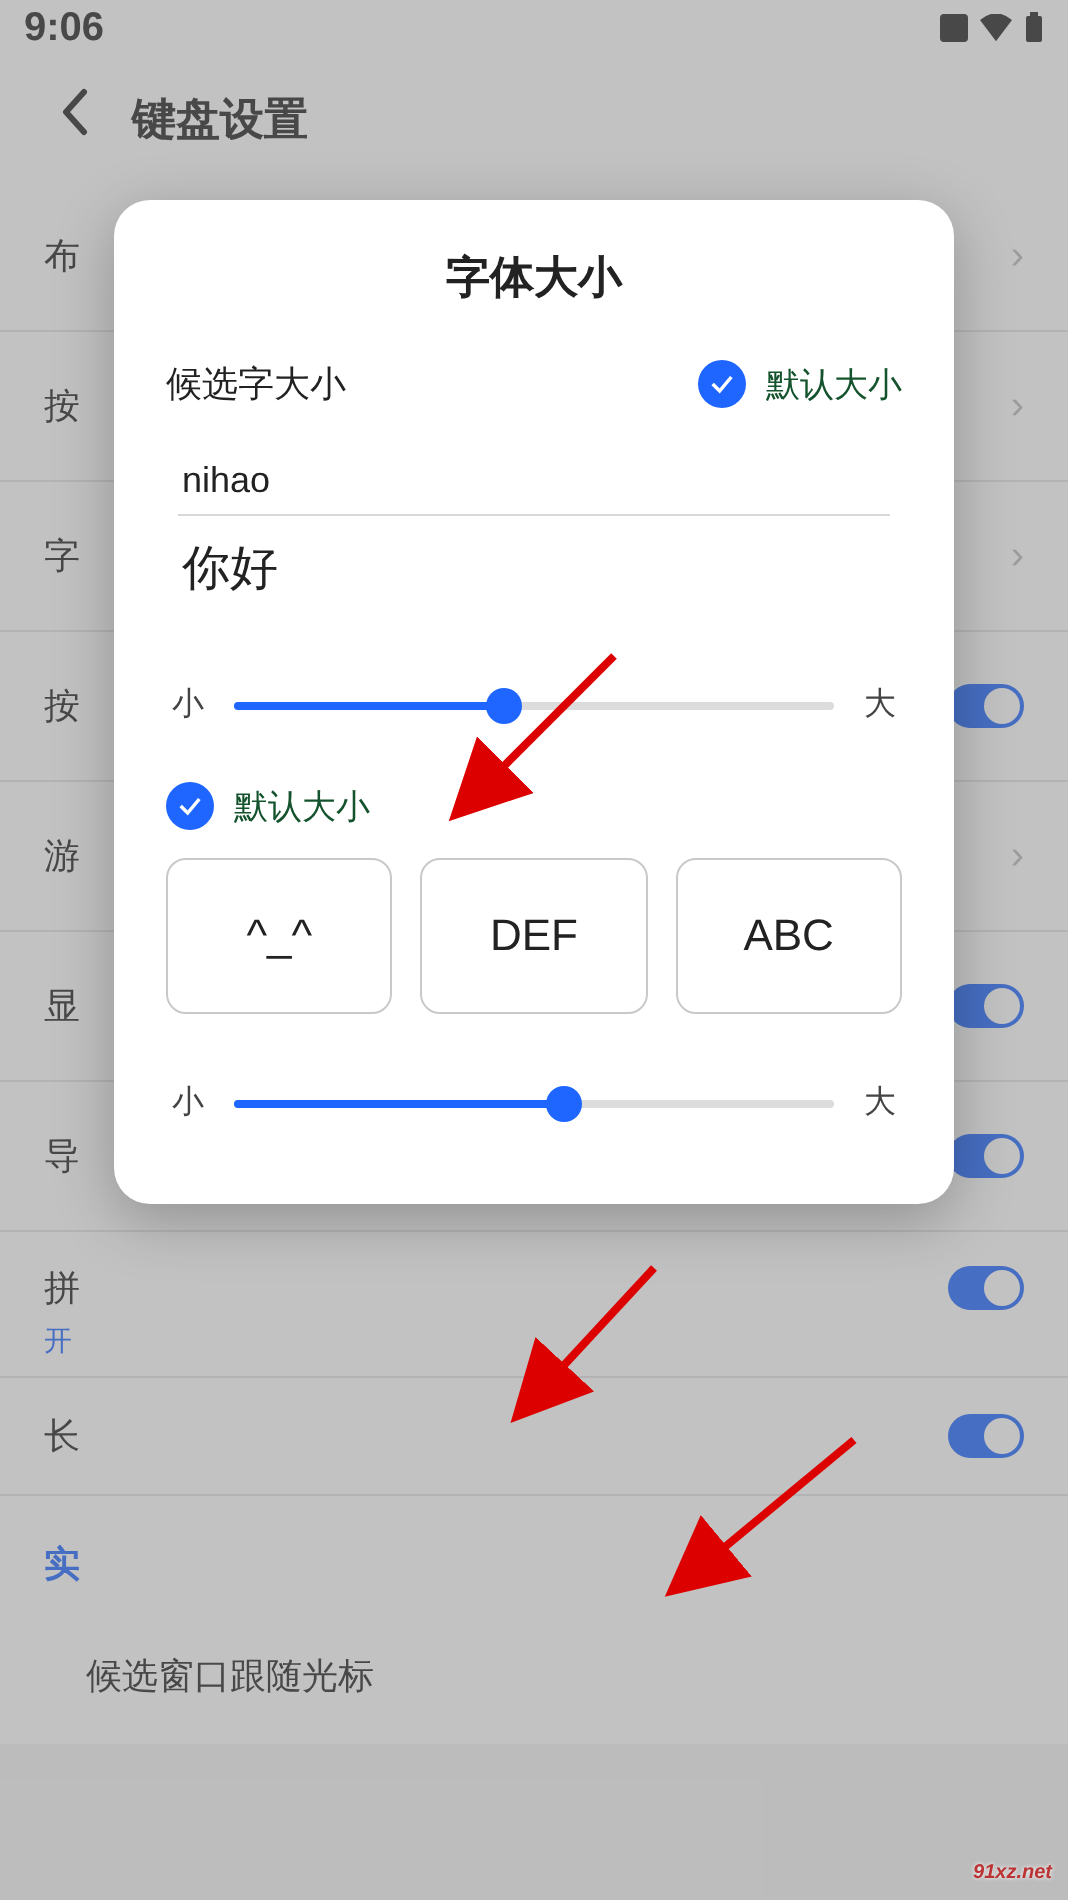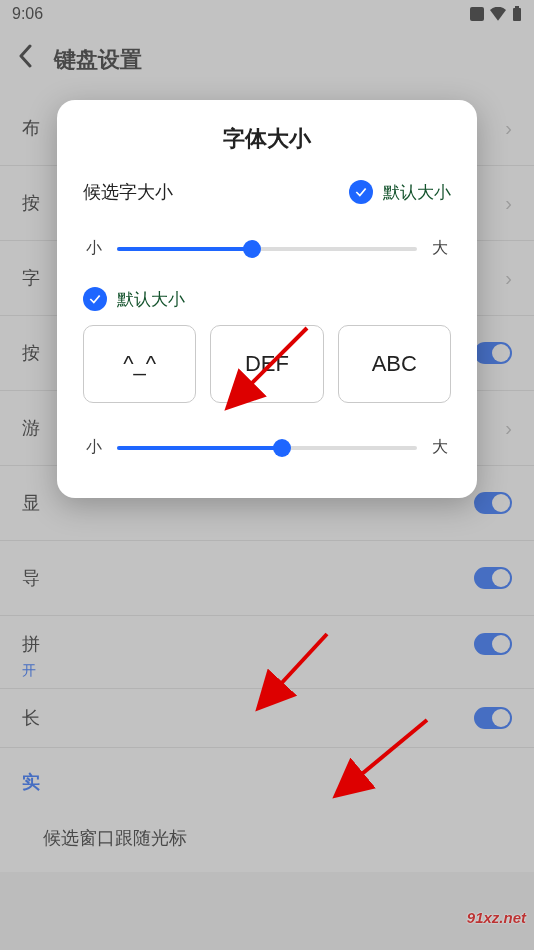--- a/index.html
+++ b/index.html
@@ -1,25 +1,25 @@
 <!DOCTYPE html>
 <html><head>
 <meta charset="utf-8">
 <style>
   * { box-sizing: border-box; margin: 0; padding: 0; }
   html, body { width: 534px; height: 950px; overflow: hidden; font-family: -apple-system, "Helvetica Neue", Arial, sans-serif; }
   body { position: relative; background: #f5f5f5; }
 
   
-  .status-bar { height: 28px; display: flex; justify-content: space-between; align-items: center; padding: 0 12px; font-size: 16px; font-weight: 400; color: #222; background: #fff; }
+  .status-bar { height: 28px; display: flex; justify-content: space-between; align-items: center; padding: 0 12px; font-size: 20px; font-weight: 700; color: #222; background: #fff; }
   .status-right { display: flex; gap: 6px; align-items: center; }
   .status-icon-box { width: 14px; height: 14px; background: #222; border-radius: 2px; display:inline-block; }
 
   
-  .page-header { display: flex; align-items: center; padding: 16px 18px; background: #fff; gap: 20px; }
+  .page-header { display: flex; align-items: center; padding: 16px 30px; background: #fff; gap: 20px; }
   .back-chevron { font-size: 26px; font-weight: 600; color: #222; }
   .page-title { font-size: 22px; font-weight: 700; color: #222; }
 
   
   .settings-list { background: #fff; }
   .settings-item {
     height: 75px; display: flex; align-items: center; justify-content: space-between;
     padding: 0 22px; border-bottom: 1px solid #e3e3e3; font-size: 18px; color: #222;
   }
   .settings-item.no-border { border-bottom: none; }
@@ -97,21 +97,21 @@
   }
 
   
   .arrow {
     position: absolute; pointer-events: none;
   }
   .arrow svg { overflow: visible; }
 
   
   .watermark {
-    position: absolute; right: 8px; bottom: 24px; font-size: 15px;
+    position: absolute; right: 8px; bottom: 8px; font-size: 10px;
     color: #b33; font-style: italic; font-weight: 600; text-shadow: 0 0 2px #fff;
   }
 </style>
 </head>
 <body>
 
 <div class="status-bar">
   <span>9:06</span>
   <span class="status-right">
     <span class="status-icon-box"></span>
@@ -185,20 +185,24 @@
       <span class="default-group">
         <span class="check-circle">
           <svg viewBox="0 0 24 24">
               <path d="M4 12 L10 18 L20 6"></path>
             </svg>
         </span>
         <span class="default-text">默认大小</span>
       </span>
     </div>
 
+    <div class="preview-box">
+      <div class="preview-pinyin">nihao</div>
+      <div class="preview-hanzi">你好</div>
+    </div>
 
     <div class="slider-row">
       <span class="slider-end">小</span>
       <div class="slider-track">
         <div class="slider-fill" style="width:45%"></div>
         <div class="slider-thumb" style="left:45%"></div>
       </div>
       <span class="slider-end">大</span>
     </div>
 

